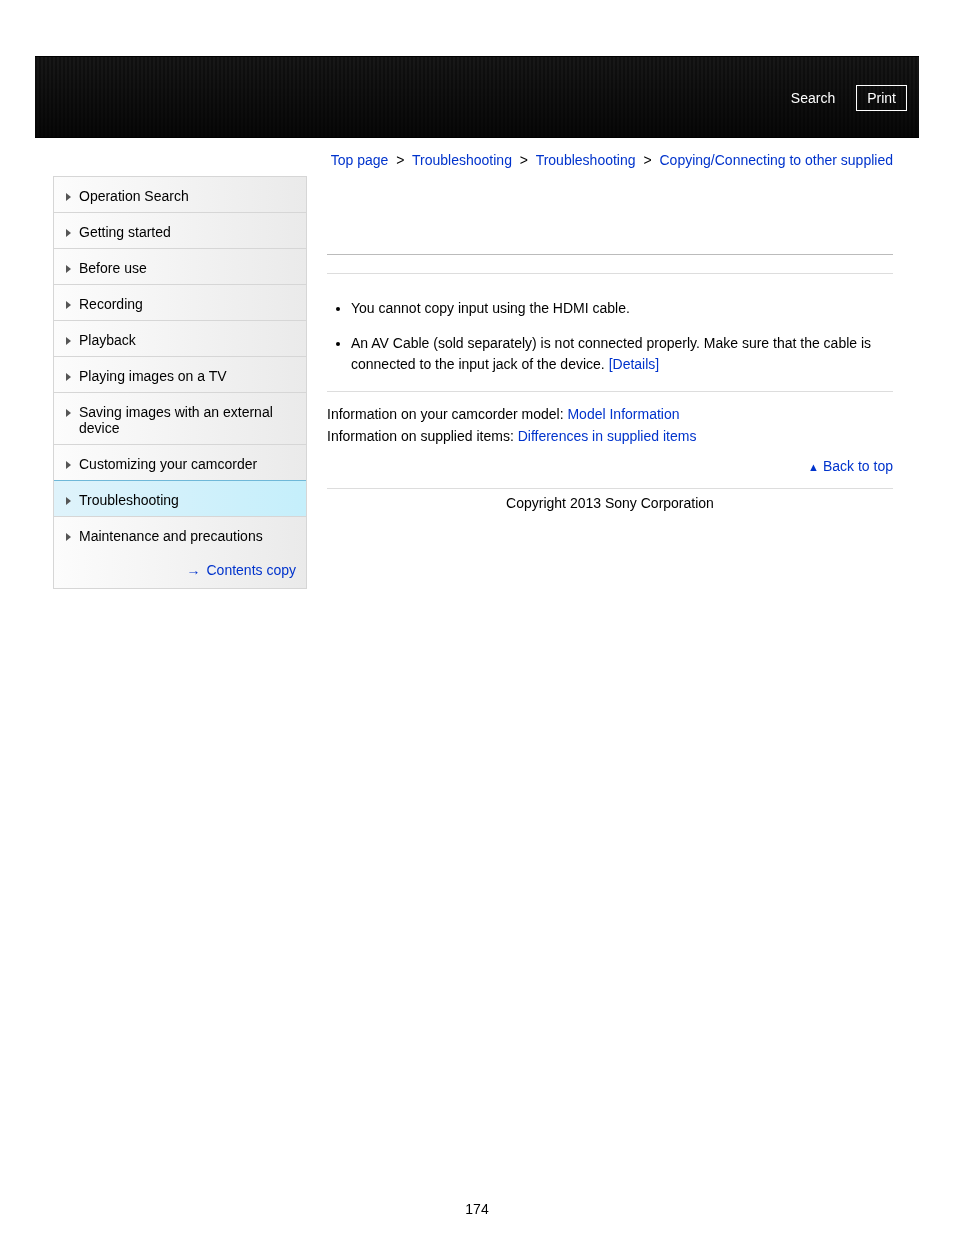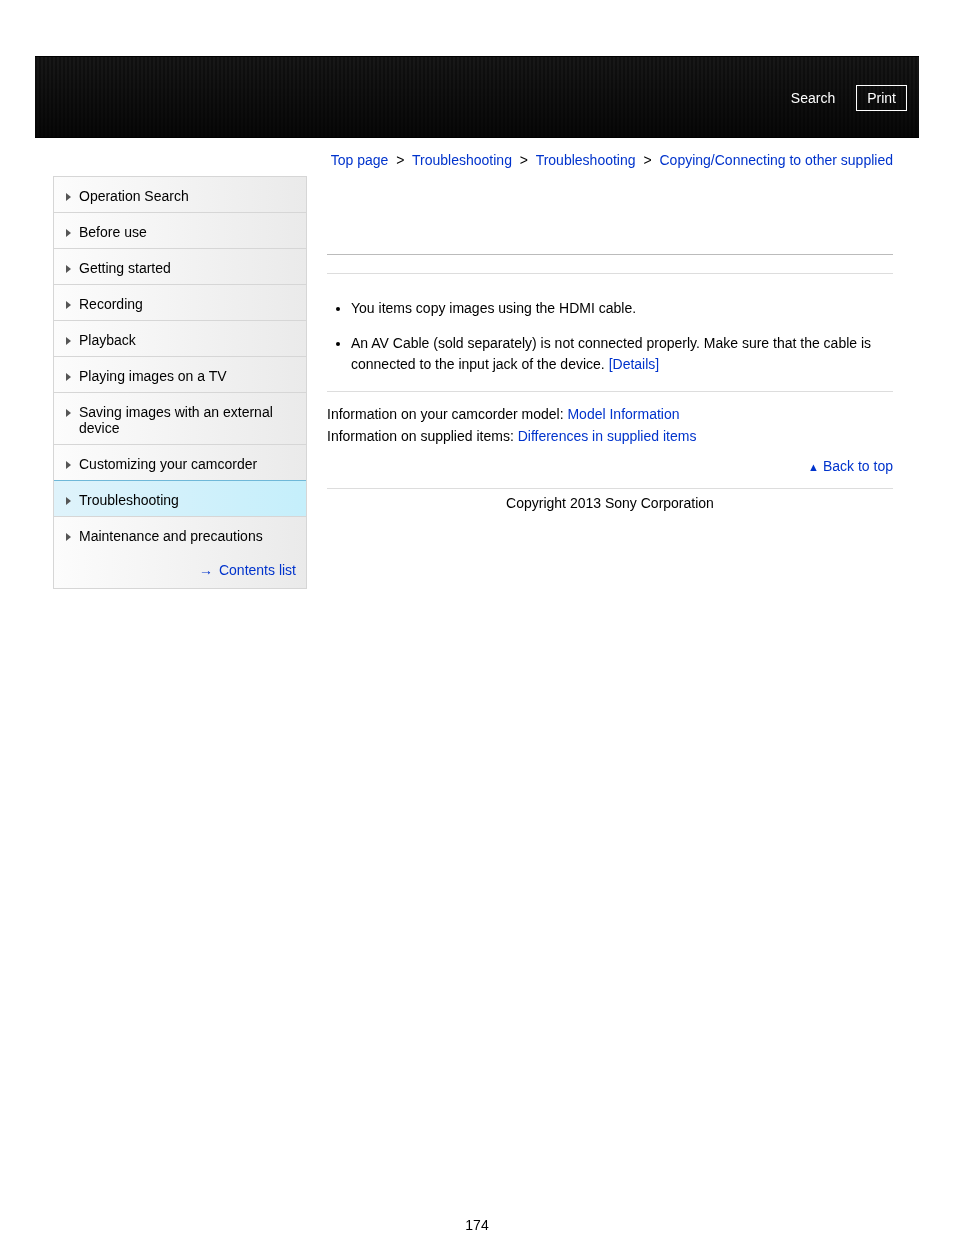--- a/index.html
+++ b/index.html
@@ -46,21 +46,21 @@
   .sectiongap{height:18px;border-bottom:1px solid #ddd;margin-top:0}
   ul.bul{list-style:disc;margin:24px 0 14px 0;padding-left:24px}
   ul.bul li{margin-bottom:14px;line-height:1.5}
   a.link{color:#0033cc;text-decoration:none}
   .divider{border-top:1px solid #ddd;margin-top:16px;margin-bottom:14px}
   .info p{margin:6px 0}
   .btt{text-align:right;margin:14px 0}
   .btt .up{color:#0033cc;margin-right:4px;font-size:11px}
   .btt a{color:#0033cc;text-decoration:none}
   .copy{text-align:center;font-size:14px;margin:8px 0 0 0;border-top:1px solid #ddd;padding-top:6px}
-  .pagefoot{position:absolute;bottom:4px;left:0;right:0;text-align:center;font-size:14px}
+  .pagefoot{position:absolute;bottom:20px;left:0;right:0;text-align:center;font-size:14px}
 </style>
 </head>
 <body>
 
 <div class="page">
   <div class="topgap"></div>
 
   <div class="banner">
     <div class="btns">
       <div class="tbtn search">Search</div>
@@ -79,25 +79,25 @@
   </div>
 
   <div class="body">
     <div class="side">
       <div class="item">
           <span class="chev"></span>
           <span>Operation Search</span>
         </div>
       <div class="item">
           <span class="chev"></span>
-          <span>Before use</span>
+          <span>Getting started</span>
         </div>
       <div class="item">
           <span class="chev"></span>
-          <span>Getting started</span>
+          <span>Before use</span>
         </div>
       <div class="item">
           <span class="chev"></span>
           <span>Recording</span>
         </div>
       <div class="item">
           <span class="chev"></span>
           <span>Playback</span>
         </div>
       <div class="item">
@@ -114,31 +114,31 @@
         </div>
       <div class="item active">
           <span class="chev"></span>
           <span>Troubleshooting</span>
         </div>
       <div class="item">
           <span class="chev"></span>
           <span>Maintenance and precautions</span>
         </div>
       <div class="cl-row">
-        <span class="arrow-right">→</span><a href="#">Contents list</a>
+        <span class="arrow-right">→</span><a href="#">Contents copy</a>
       </div>
     </div>
 
     <div class="main">
       <div class="titleblock"></div>
       <div class="sectiongap"></div>
 
       <ul class="bul">
         <li>
-          <span>You items copy images using the HDMI cable.</span>
+          <span>You cannot copy input using the HDMI cable.</span>
         </li>
         <li>
           <span>An AV Cable (sold separately) is not connected properly. Make sure that the cable is connected to the input jack of the device. </span><a href="#" class="link">[Details]</a>
         </li>
       </ul>
 
       <div class="divider"></div>
 
       <div class="info">
         <p>

